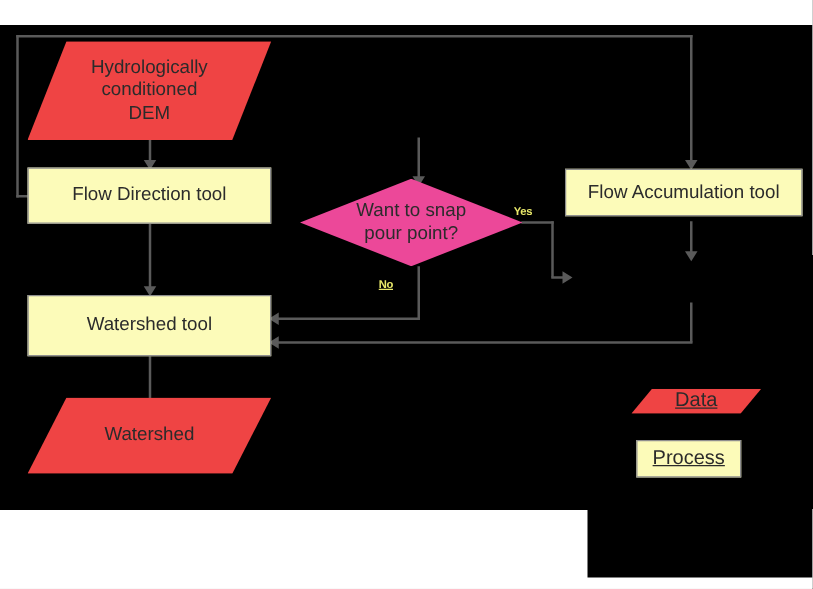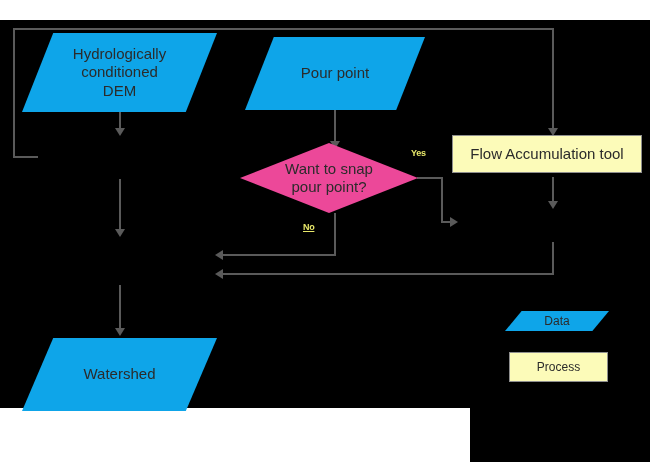--- a/index.html
+++ b/index.html
@@ -43,37 +43,37 @@
 
   
   .process {
     background: #fcfbb9;
     border: 1px solid #8e8e8e;
     font-size: 15px;
   }
 
   
   .data {
-    background: #0ea5e9;
+    background: #ef4444;
     font-size: 15px;
     -webkit-clip-path: polygon(16% 0, 100% 0, 84% 100%, 0 100%);
     clip-path: polygon(16% 0, 100% 0, 84% 100%, 0 100%);
   }
 
   
   .decision {
     background: #ec4899;
     font-size: 15px;
     -webkit-clip-path: polygon(50% 0, 100% 50%, 50% 100%, 0 50%);
     clip-path: polygon(50% 0, 100% 50%, 50% 100%, 0 50%);
     text-align: center;
   }
 
   
-  .legend-shape { font-size: 12px; }
+  .legend-shape { font-size: 16px; text-decoration: underline; }
 
   
   .line {
     position: absolute;
     background: #5a5a5a;
   }
   .line.h { height: 2px; }
   .line.v { width: 2px; }
 
   
@@ -147,34 +147,35 @@
   <div class="line h" style="left:222px; top:273px; width:332px;"></div>
   <div class="arrow left" style="left:215px; top:269px;"></div>
 
   <div class="line v" style="left:119px; top:285px; height:45px;"></div>
   <div class="arrow down" style="left:115px; top:328px;"></div>
 
   <div class="node data" style="left:22px; top:33px; width:195px; height:79px;">Hydrologically
 conditioned
 DEM</div>
 
-  <div class="node data" style="left:245px; top:37px; width:180px; height:73px;">Pour point</div>
 
+  <div class="node process" style="left:22px; top:134px; width:195px; height:45px;">Flow Direction tool</div>
 
   <div class="node process" style="left:452px; top:135px; width:190px; height:38px;">Flow Accumulation tool</div>
 
   <div class="node decision" style="left:240px; top:143px; width:178px; height:70px;">Want to snap
 pour point?</div>
 
 
+  <div class="node process" style="left:22px; top:236px; width:195px; height:49px;">Watershed tool</div>
 
-  <div class="node data" style="left:22px; top:338px; width:195px; height:73px;">Watershed</div>
+  <div class="node data" style="left:22px; top:318px; width:195px; height:61px;">Watershed</div>
 
-  <div class="branch-label" style="left:411px; top:148px;">Yes</div>
+  <div class="branch-label" style="left:411px; top:164px;">Yes</div>
 
   <div class="branch-label" style="left:303px; top:222px;text-decoration:underline;">No</div>
 
   <div class="node data legend-shape" style="left:505px; top:311px; width:104px; height:20px;">Data</div>
 
-  <div class="node process legend-shape" style="left:509px; top:352px; width:99px; height:30px;">Process</div>
+  <div class="node process legend-shape" style="left:509px; top:352px; width:84px; height:30px;">Process</div>
 
 
 </div>
 
 </body></html>

